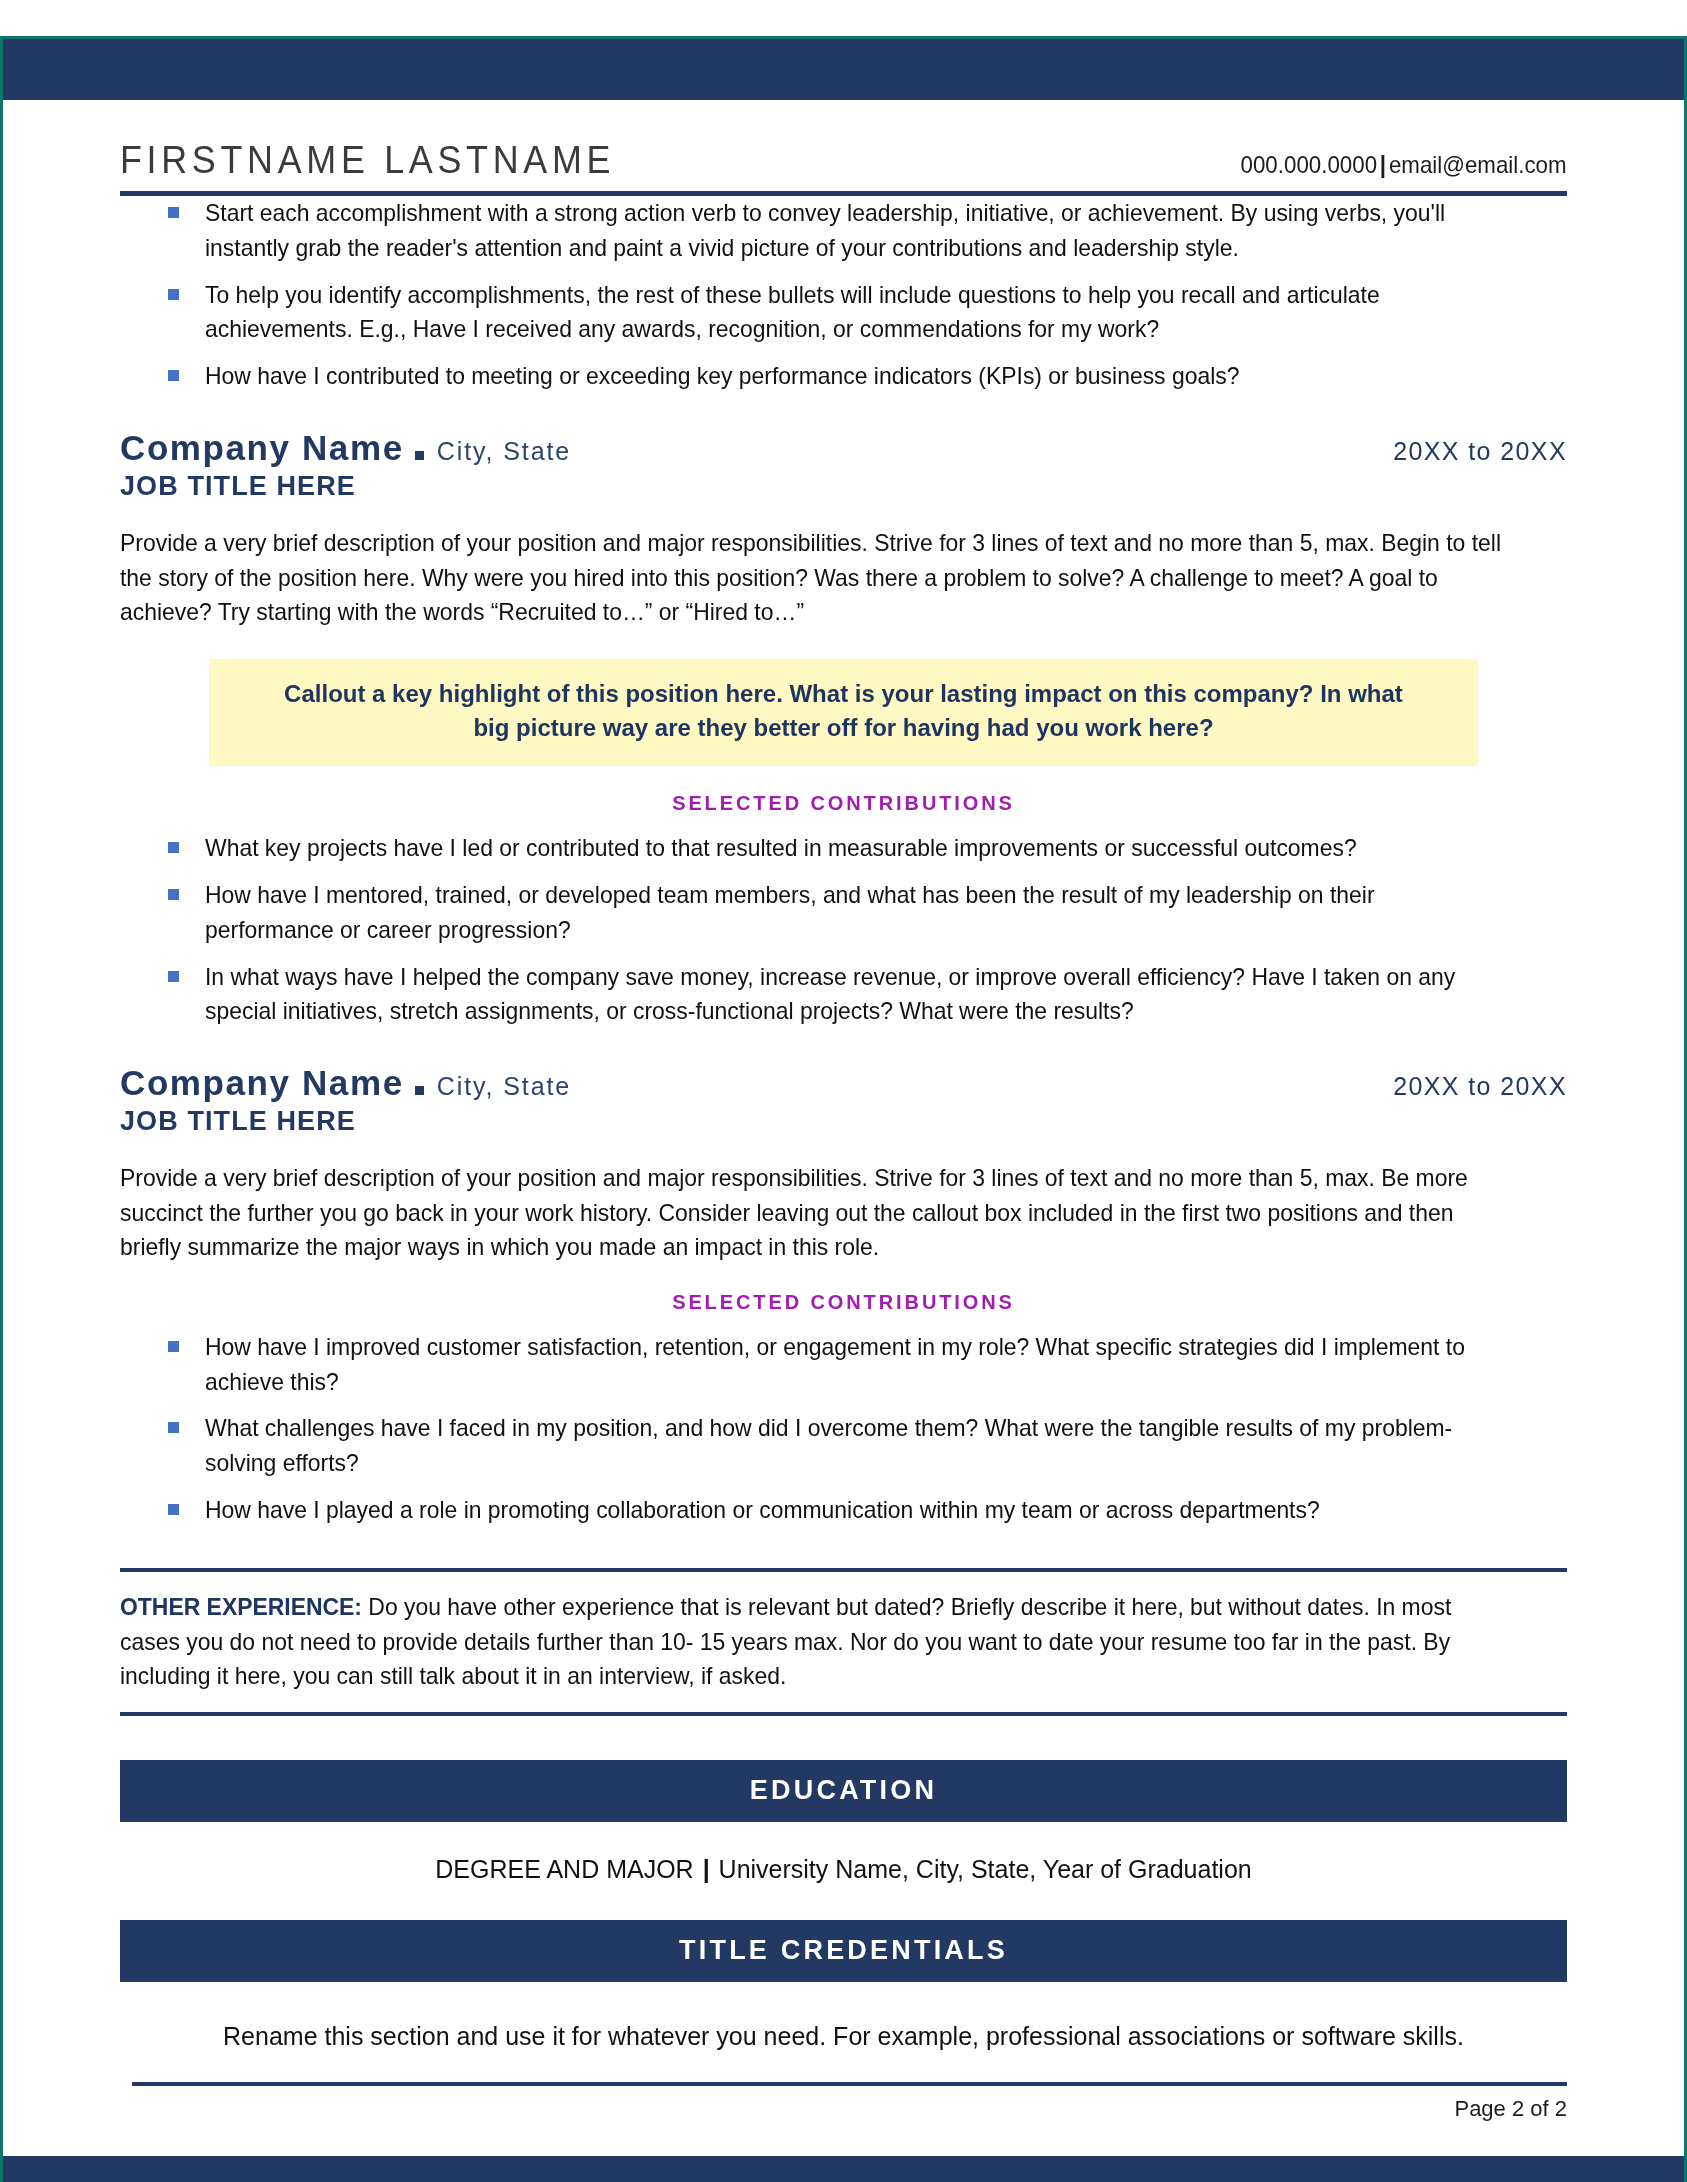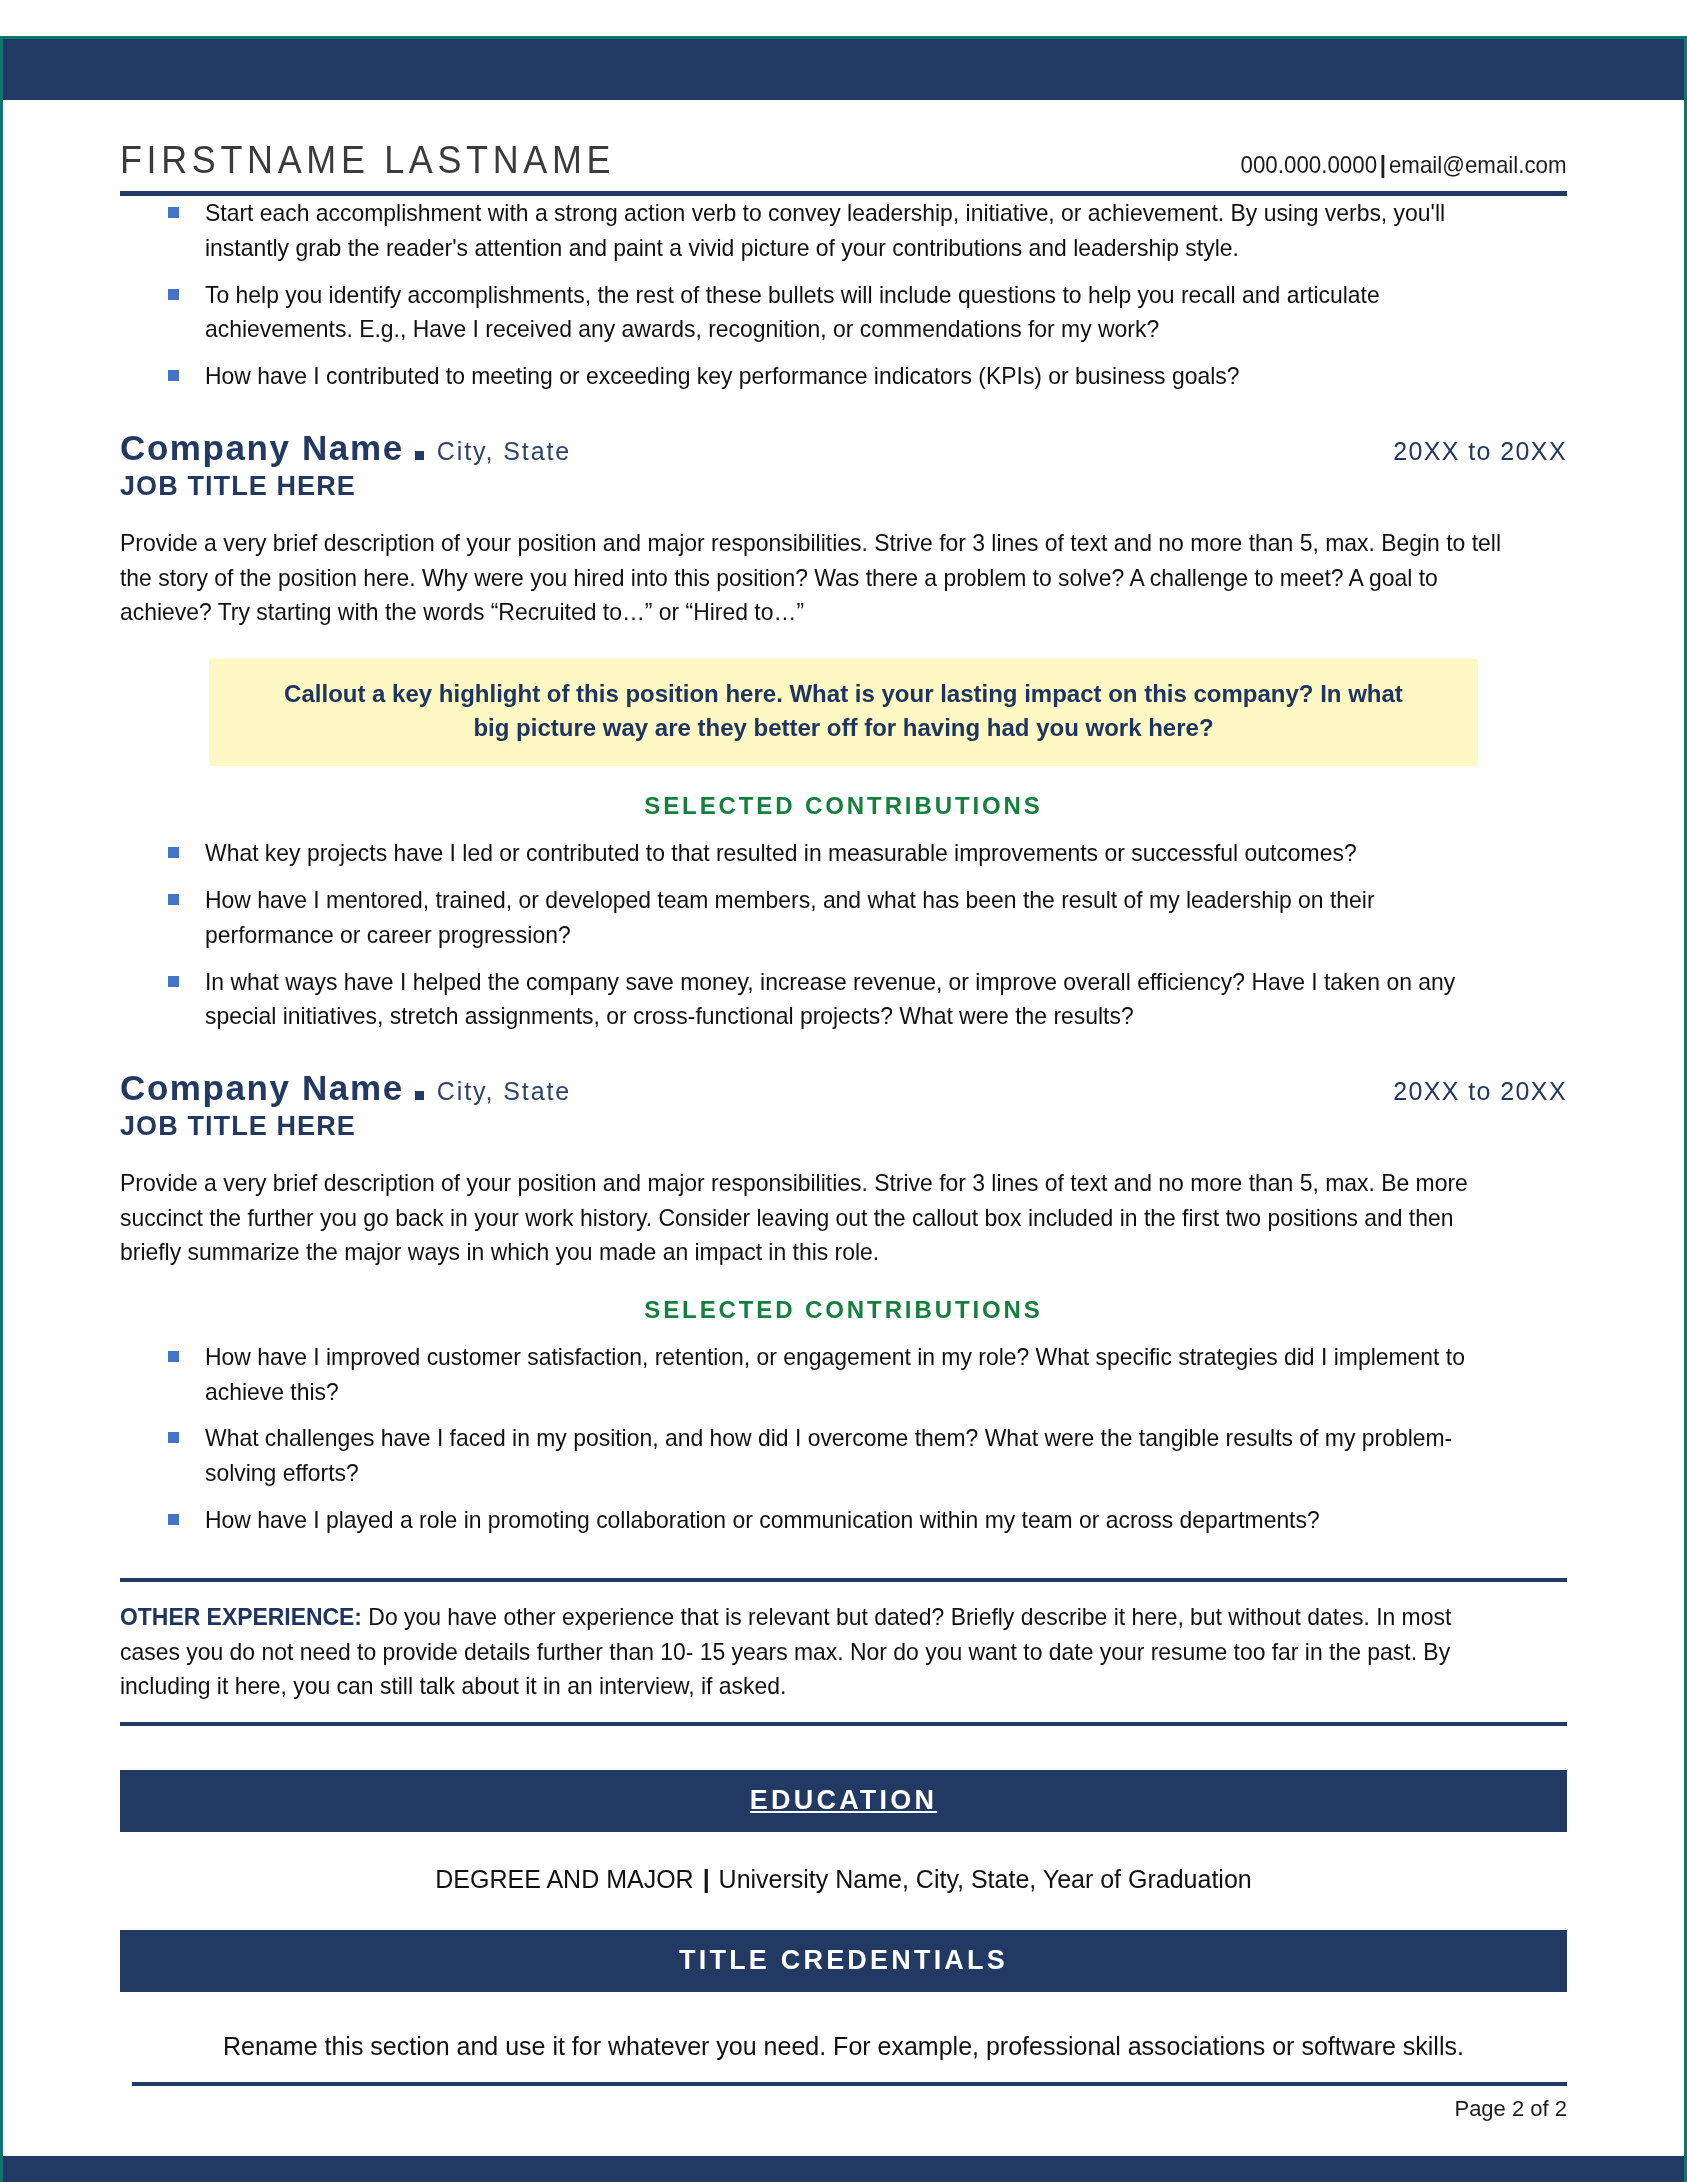--- a/index.html
+++ b/index.html
@@ -118,21 +118,21 @@
     padding:18px 59px 20px 59px;
   }
   .callout {
     font-size:24px; font-weight:bold; color:#1e3461;
     text-align:center; line-height:1.45;
   }
 
   
   .contrib-head {
     text-align:center;
-    font-size:24px; font-weight:bold; color:#15803d;
+    font-size:20px; font-weight:bold; color:#a21caf;
     letter-spacing:2.9px;
     margin:26px 0 16px 0;
     font-family:"Liberation Sans Narrow","Liberation Sans", sans-serif;
   }
 
   
   .oe-block { margin-top:40px; }
   .hr-navy { height:4px; background:#223963; }
   .otherexp {
     font-size:24px; color:#111; line-height:1.45;
@@ -141,21 +141,21 @@
   .otherexp .lead { font-weight:bold; color:#1e3461; }
 
   
   .banner {
     background:#223963; color:#ffffff;
     text-align:center;
     font-size:27px; font-weight:bold; letter-spacing:3.2px;
     padding:15px 0 16px 0;
     font-family:"Liberation Sans Narrow","Liberation Sans", sans-serif;
   }
-  .banner-edu { margin-top:44px;text-decoration:underline; }
+  .banner-edu { margin-top:44px; }
   .banner-cred { margin-top:36px; }
 
   .degree {
     text-align:center; font-size:25px; color:#111;
     margin:33px 0 0 0;
   }
   .degree .pipe { font-weight:bold; padding:0 2px; }
   .credtext {
     text-align:center; font-size:25px; color:#111;
     margin:40px 0 0 0;

